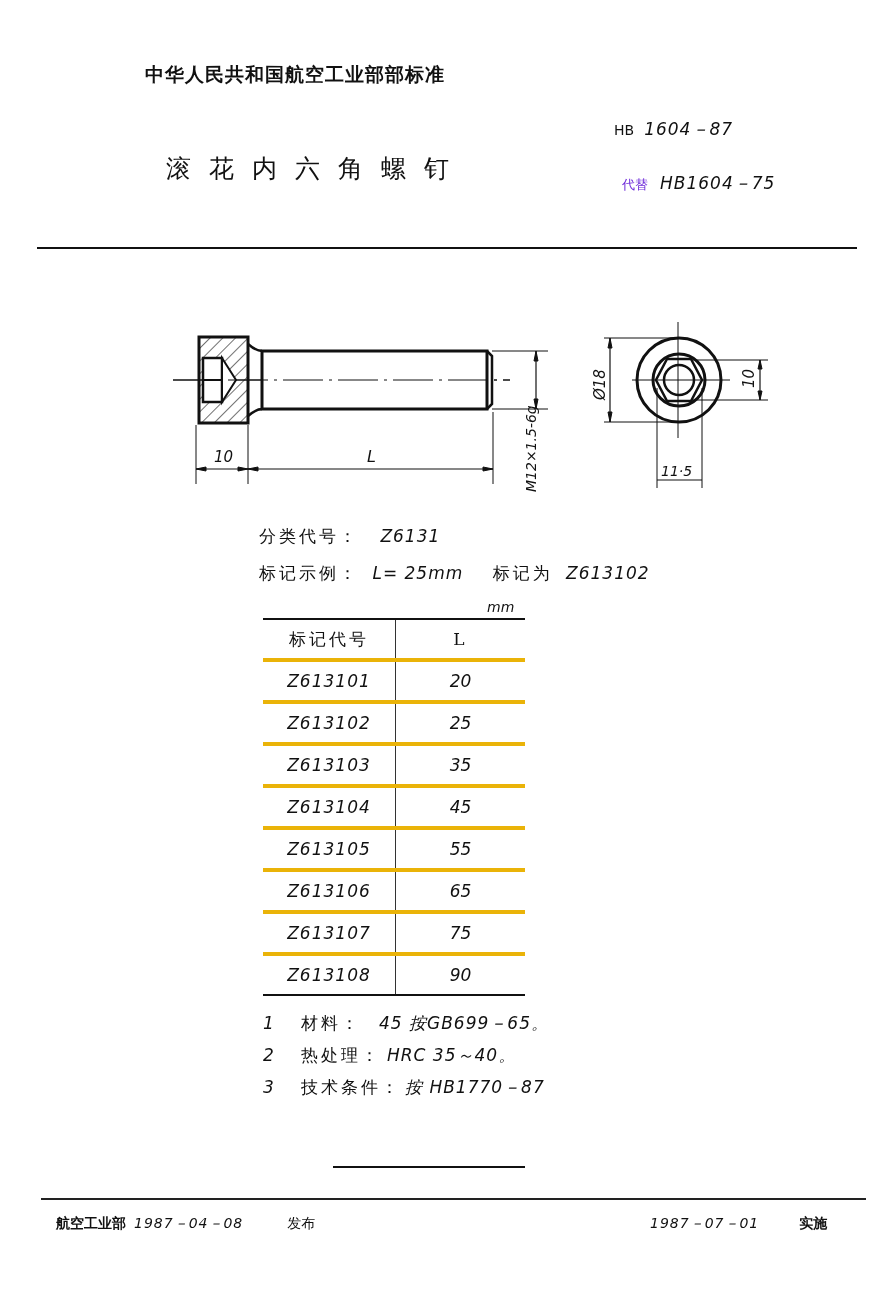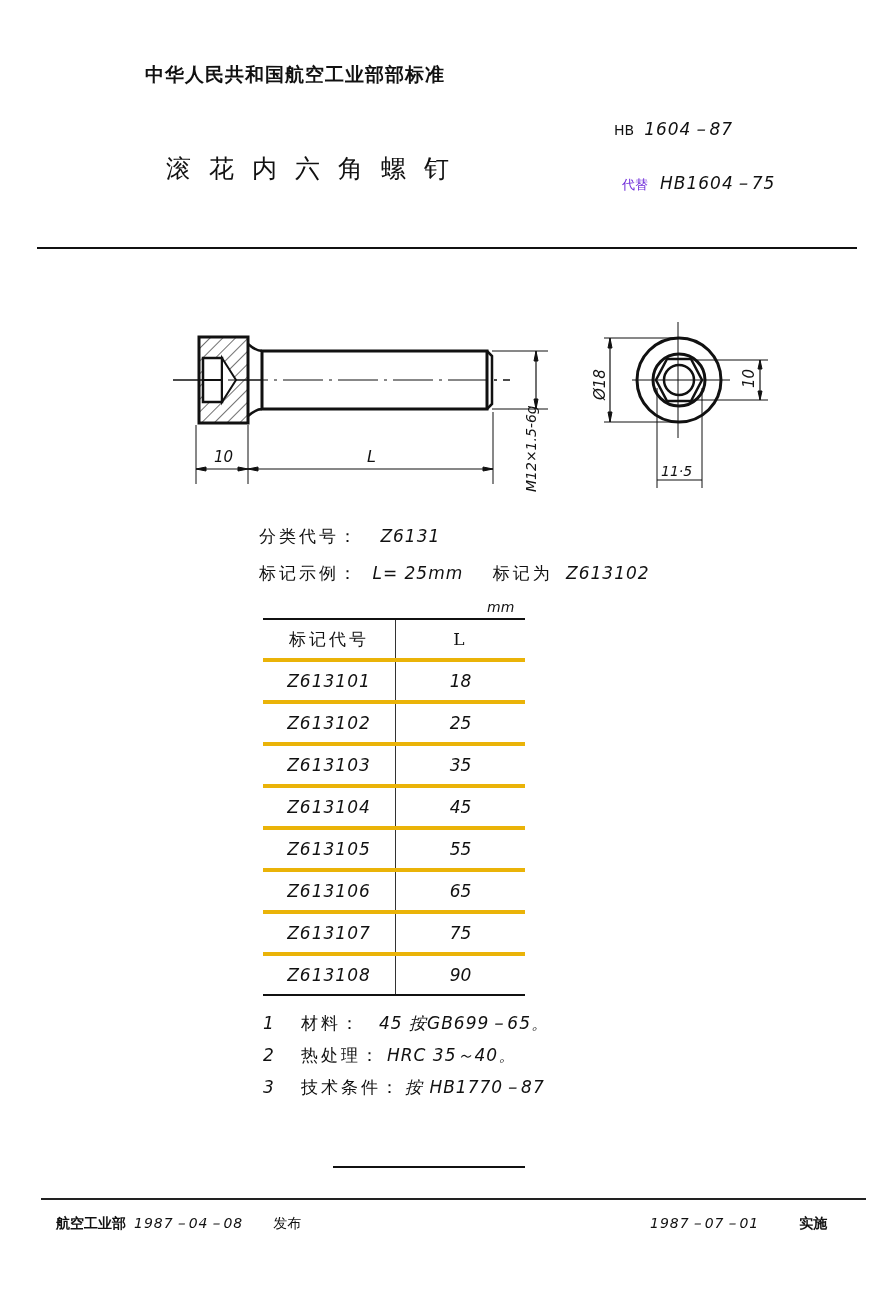--- a/index.html
+++ b/index.html
@@ -27,21 +27,21 @@
     .unit { left: 487px; top: 599px; font-size: 14px; font-style: italic; }
     .notes { left: 263px; top: 1012px; font-size: 17px; }
     .note { height: 32px; white-space: nowrap; }
     .note .n { display: inline-block; width: 38px; font-style: italic; }
     .note .lbl { font-family: "DejaVu Serif", serif; letter-spacing: 3px; }
     .note .val { font-style: italic; letter-spacing: 1px; }
     .rule-short { left: 333px; top: 1166px; width: 192px; height: 2px; background: #111; }
     .rule-bottom { left: 41px; top: 1198px; width: 825px; height: 2px; background: #222; }
     .footer-left { left: 56px; top: 1215px; font-size: 14px; white-space: nowrap; }
     .footer-left .org { font-weight: bold; }
-    .footer-left .date { font-style: italic; margin: 0 30px 0 8px; letter-spacing: 1px; }
+    .footer-left .date { font-style: italic; margin: 0 44px 0 8px; letter-spacing: 1px; }
     .footer-right { left: 650px; top: 1215px; font-size: 14px; white-space: nowrap; }
     .footer-right .date { font-style: italic; letter-spacing: 1px; margin-right: 40px; }
     .footer-right .act { font-weight: bold; }
   </style>
 </head>
 <body>
 
 <div class="abs org-title">中华人民共和国航空工业部部标准</div>
 
 <div class="abs std-no">
@@ -126,21 +126,21 @@
 <div class="abs unit">mm</div>
 
 <table class="abs tbl">
   <tbody>
       <tr class="head">
     <td class="code">标记代号</td>
     <td>L</td>
   </tr>
   <tr>
         <td class="code">Z613101</td>
-        <td>18</td>
+        <td>20</td>
       </tr>
   <tr>
         <td class="code">Z613102</td>
         <td>25</td>
       </tr>
   <tr>
         <td class="code">Z613103</td>
         <td>35</td>
       </tr>
   <tr>

